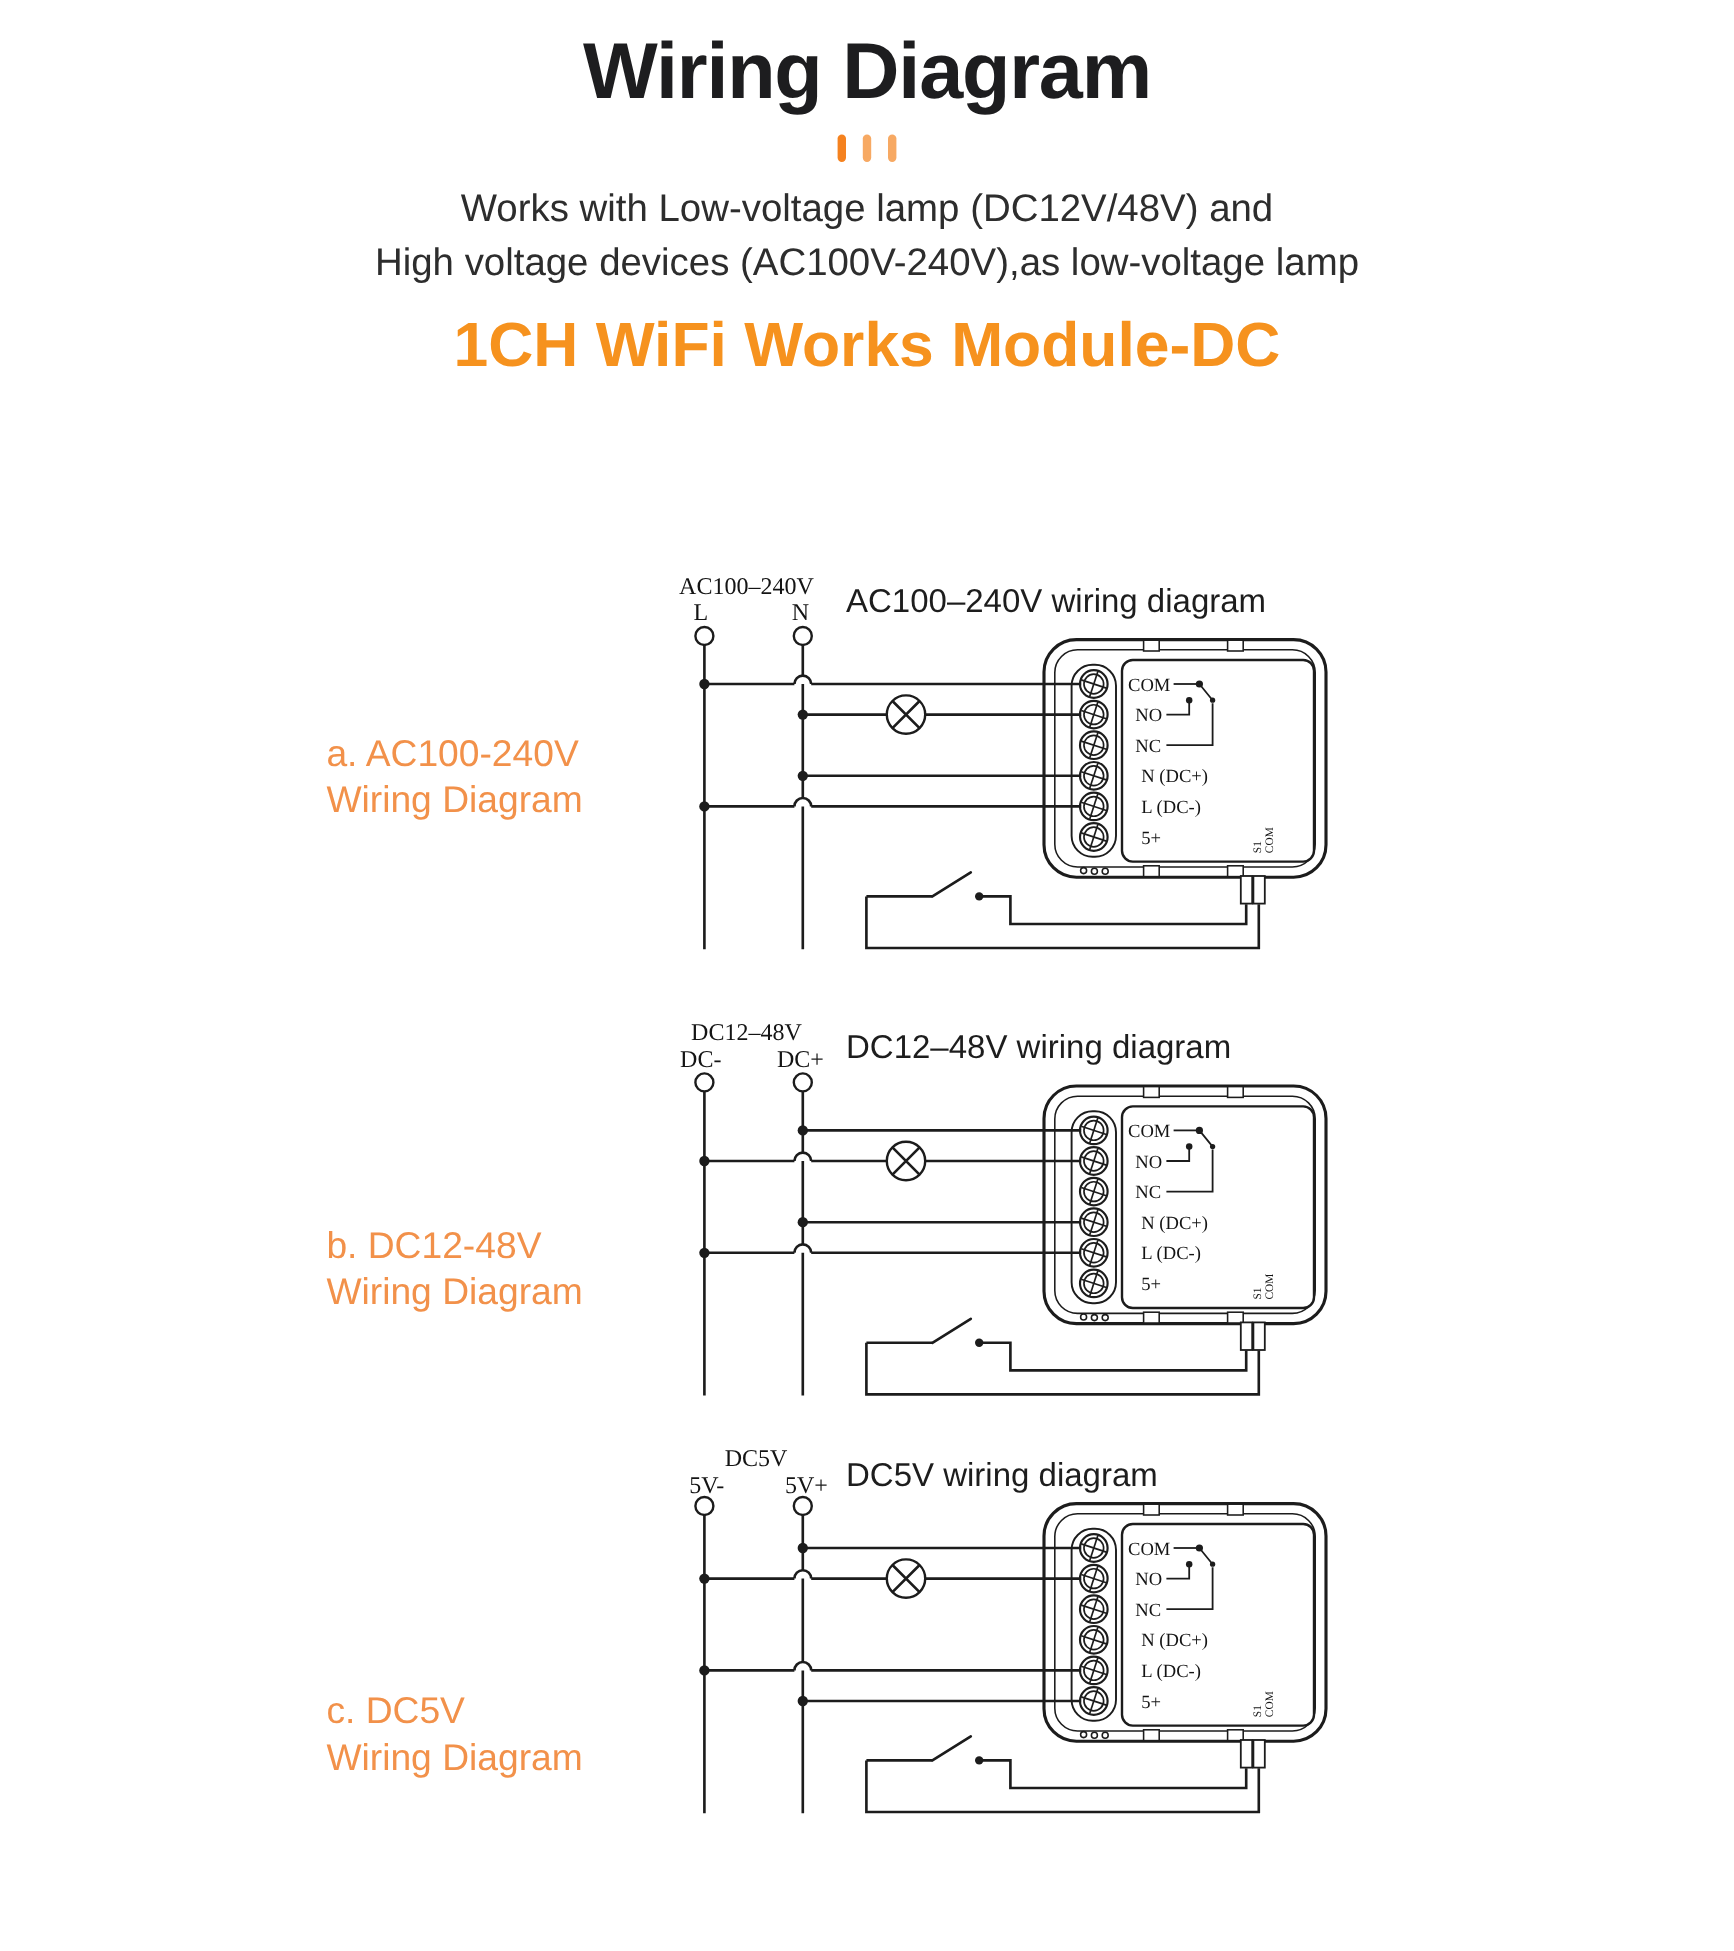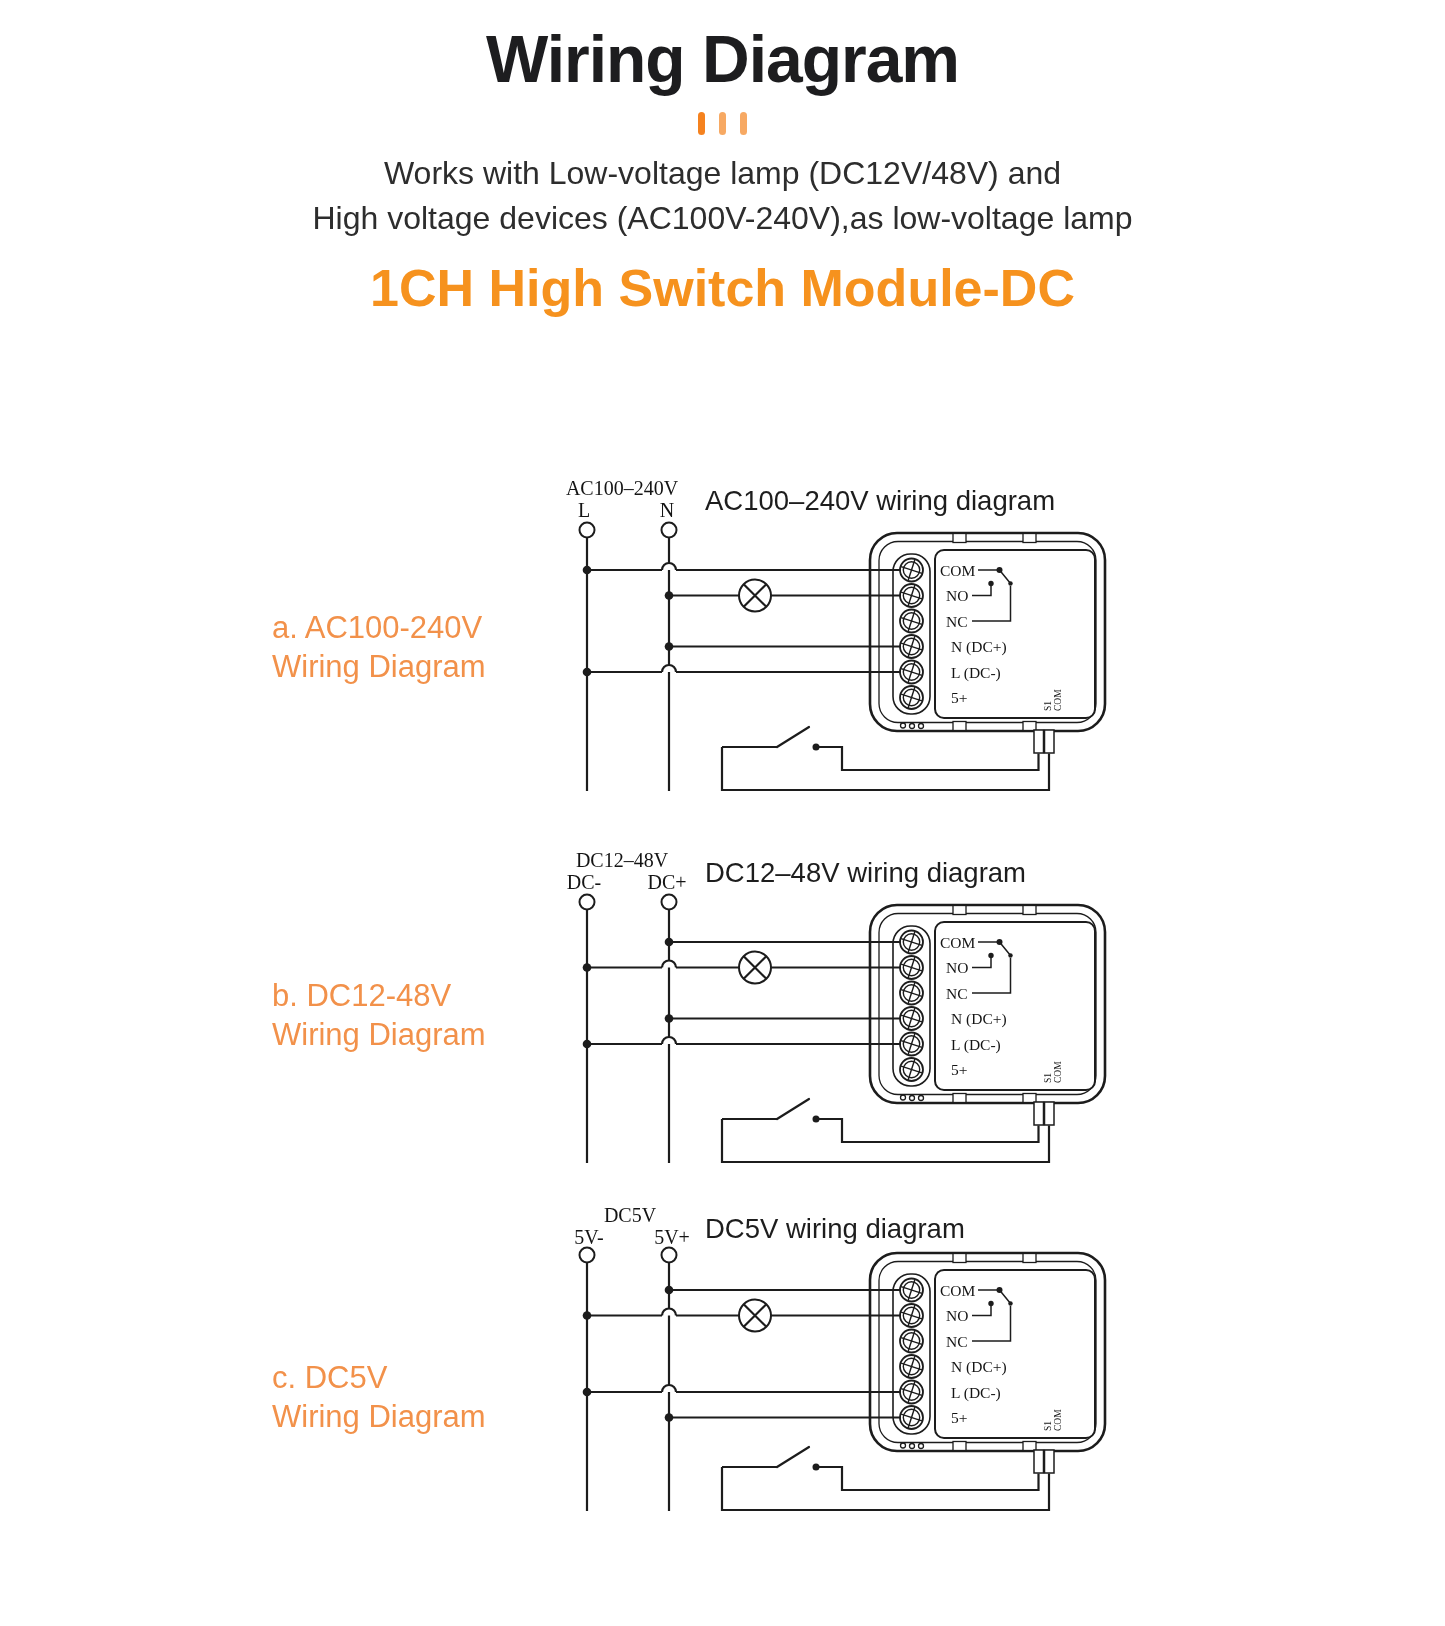--- a/index.html
+++ b/index.html
@@ -40,22 +40,22 @@
   }
   .section-label {
     position: absolute;
     left: 272px;
     font-size: 31px;
     font-weight: 400;
     line-height: 39px;
     color: #f2914a;
   }
   #label-a { top: 608px; }
-  #label-b { top: 976px; }
-  #label-c { top: 1358px; }
+  #label-b { top: 1018px; }
+  #label-c { top: 1406px; }
   #diagram-canvas {
     position: absolute;
     left: 0; top: 0;
     width: 1445px; height: 1626px;
   }
   
   .wire   { stroke: #1c1c1c; stroke-width: 2.2; fill: none; }
   .wire-t { stroke: #1c1c1c; stroke-width: 1.5; fill: none; }
   .hop    { stroke: #1c1c1c; stroke-width: 2.2; fill: #ffffff; }
   .outline-thick { stroke: #1c1c1c; stroke-width: 2.6; fill: #ffffff; }
@@ -75,21 +75,21 @@
   <h1 class="main-title">Wiring Diagram</h1>
   <div class="dashes">
     <span class="dash first"></span>
     <span class="dash"></span>
     <span class="dash"></span>
   </div>
   <div class="description">
     <div>Works with Low-voltage lamp (DC12V/48V) and</div>
     <div>High voltage devices (AC100V-240V),as low-voltage lamp</div>
   </div>
-  <h2 class="subtitle">1CH High Switch Module-DC</h2>
+  <h2 class="subtitle">1CH WiFi Works Module-DC</h2>
 </div>
 
 <div class="section-label" id="label-a">
   <div>a. AC100-240V</div>
   <div>Wiring Diagram</div>
 </div>
 <div class="section-label" id="label-b">
   <div>b. DC12-48V</div>
   <div>Wiring Diagram</div>
 </div>

